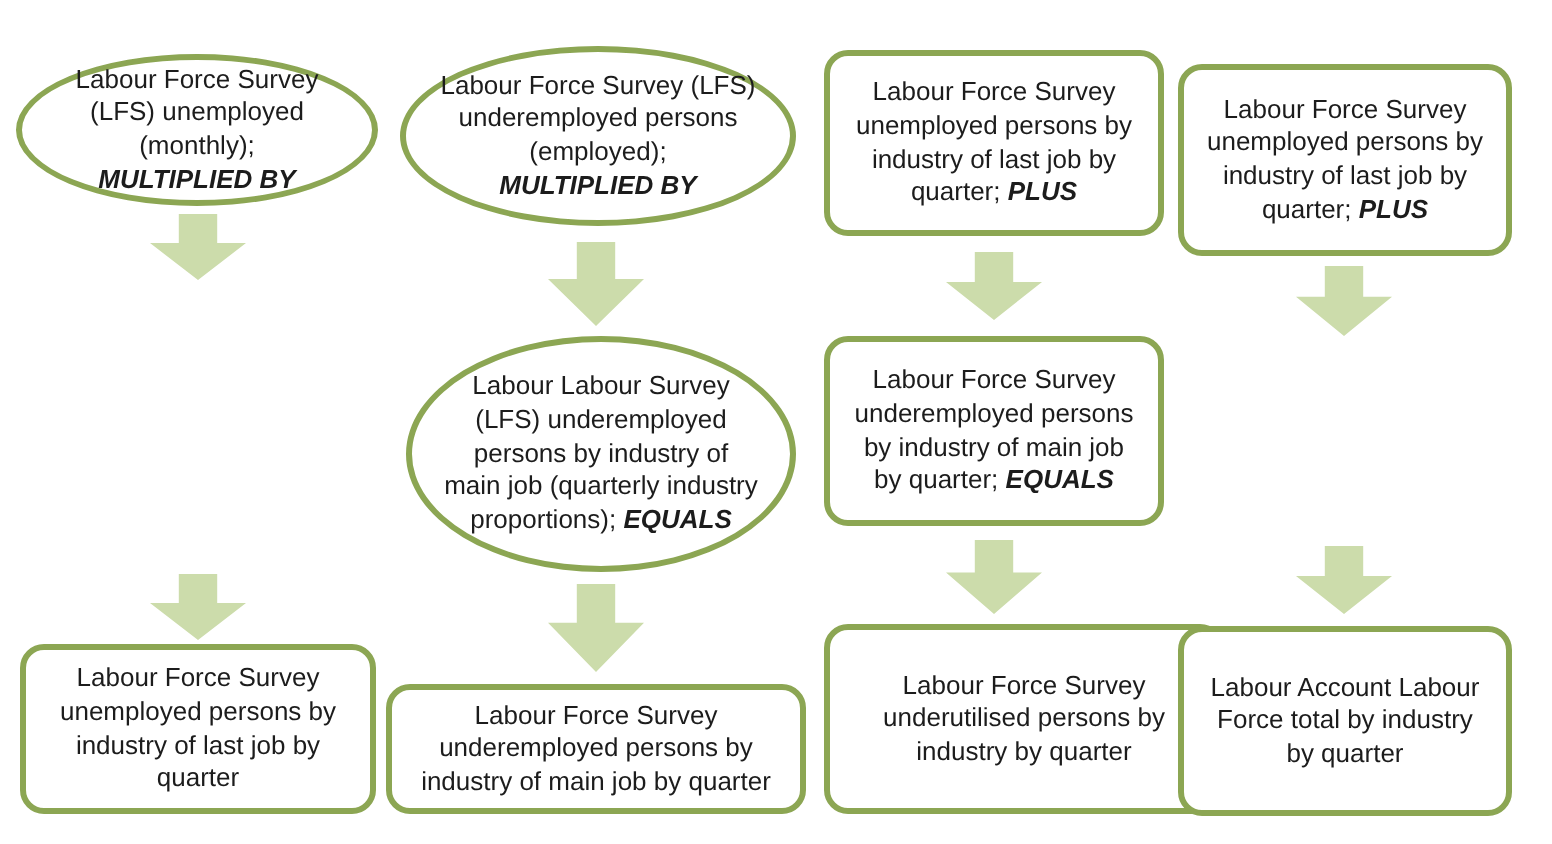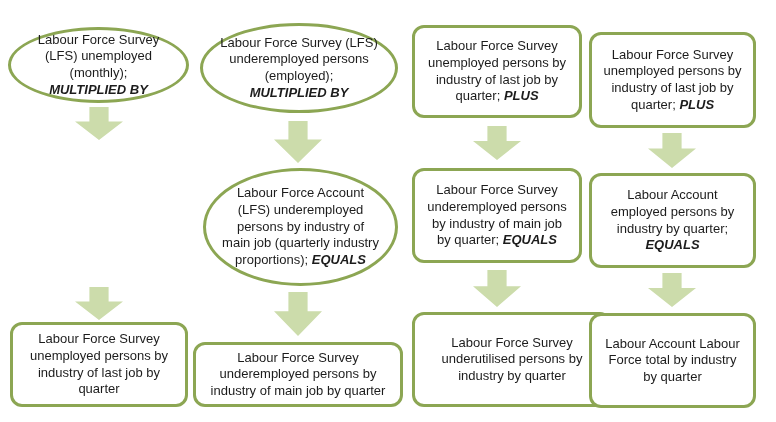--- a/index.html
+++ b/index.html
@@ -60,21 +60,21 @@
   <div class="arrow" style="left:75px;top:287px;width:48px;height:33px;"></div>
   <div class="node rect" style="left:10px;top:322px;width:178px;height:85px;">
     <div><span>Labour Force Survey unemployed persons by industry of last job by quarter</span></div>
   </div>
 
   <div class="node ellipse" style="left:200px;top:23px;width:198px;height:90px;">
     <div><span>Labour Force Survey (LFS) underemployed persons (employed);</span> <span class="em em-block">MULTIPLIED BY</span></div>
   </div>
   <div class="arrow" style="left:274px;top:121px;width:48px;height:42px;"></div>
   <div class="node ellipse" style="left:203px;top:168px;width:195px;height:118px;">
-    <div><span>Labour Force Account (LFS) underemployed persons by industry of main job (quarterly industry proportions);</span> <span class="em">EQUALS</span></div>
+    <div><span>Labour Labour Survey (LFS) underemployed persons by industry of main job (quarterly industry proportions);</span> <span class="em">EQUALS</span></div>
   </div>
   <div class="arrow" style="left:274px;top:292px;width:48px;height:44px;"></div>
   <div class="node rect" style="left:193px;top:342px;width:210px;height:65px;">
     <div><span>Labour Force Survey underemployed persons by industry of main job by quarter</span></div>
   </div>
 
   <div class="node rect" style="left:412px;top:25px;width:170px;height:93px;">
     <div><span>Labour Force Survey unemployed persons by industry of last job by quarter;</span> <span class="em">PLUS</span></div>
   </div>
   <div class="arrow" style="left:473px;top:126px;width:48px;height:34px;"></div>
@@ -83,21 +83,18 @@
   </div>
   <div class="arrow" style="left:473px;top:270px;width:48px;height:37px;"></div>
   <div class="node rect" style="left:412px;top:312px;width:200px;height:95px;">
     <div><span>Labour Force Survey underutilised persons by industry by quarter</span></div>
   </div>
 
   <div class="node rect" style="left:589px;top:32px;width:167px;height:96px;">
     <div><span>Labour Force Survey unemployed persons by industry of last job by quarter;</span> <span class="em">PLUS</span></div>
   </div>
   <div class="arrow" style="left:648px;top:133px;width:48px;height:35px;"></div>
-  <div class="node rect" style="left:589px;top:173px;width:167px;height:95px;">
-    <div><span>Labour Account employed persons by industry by quarter;</span> <span class="em em-block">EQUALS</span></div>
-  </div>
   <div class="arrow" style="left:648px;top:273px;width:48px;height:34px;"></div>
   <div class="node rect" style="left:589px;top:313px;width:167px;height:95px;">
     <div><span>Labour Account Labour Force total by industry by quarter</span></div>
   </div>
 
 </div>
 
 </body></html>

